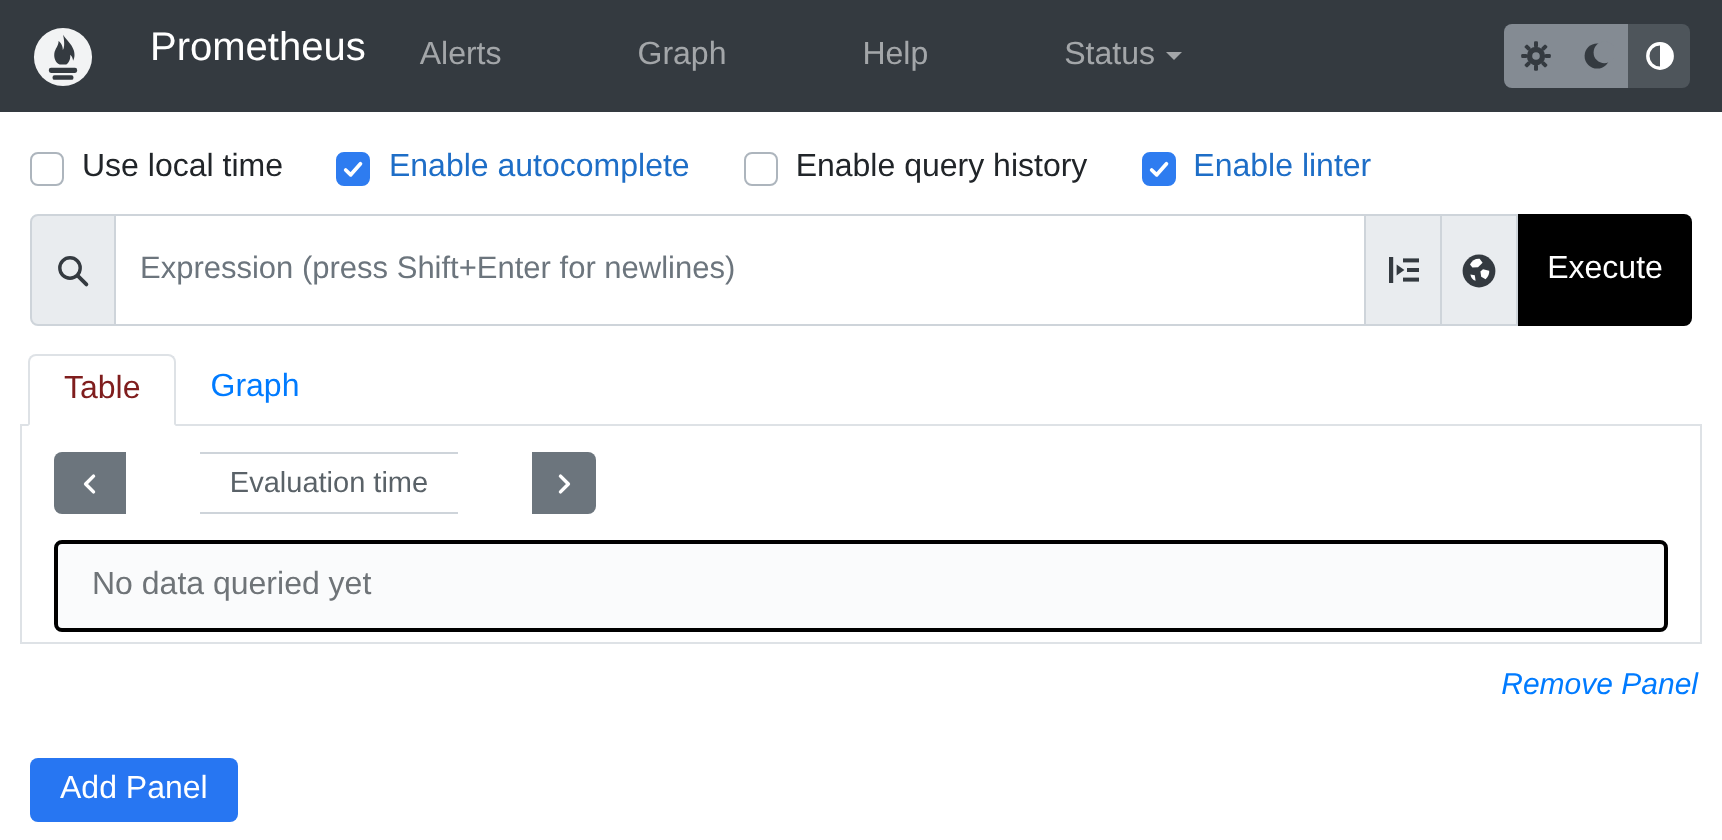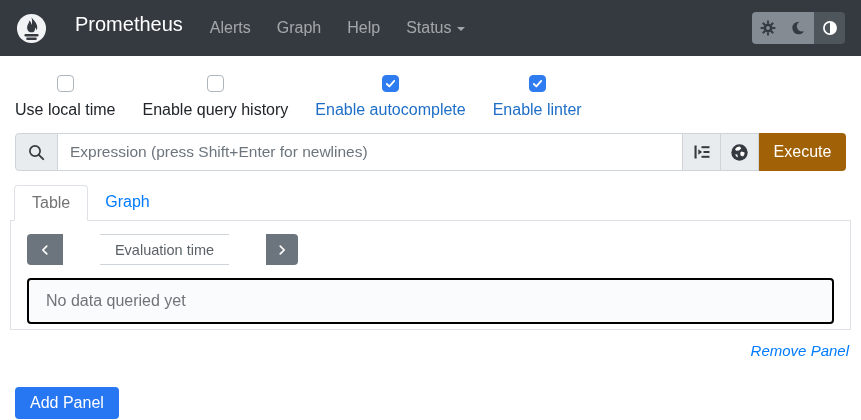--- a/index.html
+++ b/index.html
@@ -3,50 +3,50 @@
 <meta charset="utf-8">
 <style>
   * { box-sizing: border-box; margin: 0; padding: 0; }
   html, body { width: 861px; height: 420px; overflow: hidden; }
   body { font-family: "Liberation Sans", "DejaVu Sans", sans-serif; background: #fff; color: #212529; }
 
   
   .navbar { height: 56px; background: #343a40; display: flex; align-items: center; padding: 0 16px; }
   .brand { display: flex; gap: 28px; color: #fff; font-size: 20px; cursor: pointer; }
   .brand-logo { width: 31px; height: 31px; display: block; }
-  .nav-links { display: flex; align-items: center; margin-left: 14px; }
+  .nav-links { display: flex; align-items: center; margin-left: 14px; gap: 42px; }
   .nav-link { color: rgba(255,255,255,0.55); font-size: 16px; padding: 8px 13px; cursor: pointer; text-decoration: none; }
   .caret-down { display: inline-block; width: 0; height: 0; border-left: 4px solid transparent; border-right: 4px solid transparent; border-top: 4.5px solid rgba(255,255,255,0.55); margin-left: 6px; vertical-align: 2px; }
   .theme-group { margin-left: auto; display: flex; }
   .theme-btn { width: 31px; height: 32px; border: none; background: #848b93; display: flex; align-items: center; justify-content: center; cursor: pointer; padding: 0; }
   .theme-btn:first-child { border-radius: 4px 0 0 4px; }
   .theme-btn:last-child { border-radius: 0 4px 4px 0; }
   .theme-btn.active { background: #4e555b; }
 
   
   .options { display: flex; align-items: center; padding: 19px 15px 0; gap: 27px; }
-  .opt { display: flex; align-items: center; gap: 9px; font-size: 16px; cursor: pointer; white-space: nowrap; flex-direction: column; }
+  .opt { display: flex; align-items: center; gap: 9px; font-size: 16px; cursor: pointer; white-space: nowrap; }
   .cb { width: 17px; height: 17px; border: 1px solid #adb5bd; border-radius: 4px; background: #fff; flex: 0 0 auto; display: flex; align-items: center; justify-content: center; }
   .cb.checked { background: #2e7cf0; border-color: #2e7cf0; }
   .opt.on .opt-label { color: #1e6ec7; }
 
   
-  .query-row { display: flex; margin: 14px 15px 0; height: 38px; }
+  .query-row { display: flex; margin: 14px 15px 0; height: 56px; }
   .addon { background: #e9ecef; border: 1px solid #ced4da; display: flex; align-items: center; justify-content: center; }
   .addon-search { width: 43px; border-radius: 4px 0 0 4px; }
   .expr-input { flex: 1; min-width: 0; border: 1px solid #ced4da; border-left: none; padding: 6px 12px; font-size: 15.5px; font-family: inherit; color: #212529; outline: none; border-radius: 0; }
   .expr-input::placeholder { color: #6c757d; opacity: 1; }
   .addon-btn { width: 38px; border-left: none; cursor: pointer; padding: 0; }
-  .execute-btn { width: 87px; border: none; background: #a16207; color: #fff; font-size: 16px; font-family: inherit; border-radius: 0 4px 4px 0; cursor: pointer; }
+  .execute-btn { width: 87px; border: none; background: #000000; color: #fff; font-size: 16px; font-family: inherit; border-radius: 0 4px 4px 0; cursor: pointer; }
 
   
   .panel { margin: 14px 10px 0; }
   .tabs { display: flex; border-bottom: 1px solid #dee2e6; padding: 0 4px; }
   .tab { font-size: 16px; padding: 8px 17px; cursor: pointer; margin-bottom: -1px; }
-  .tab.active { color: #737373; background: #fff; border: 1px solid #dee2e6; border-bottom-color: #fff; border-radius: 4px 4px 0 0; }
+  .tab.active { color: #7f1d1d; background: #fff; border: 1px solid #dee2e6; border-bottom-color: #fff; border-radius: 4px 4px 0 0; }
   .tab.inactive { color: #007bff; }
   .tab-content { border: 1px solid #dee2e6; border-top: none; padding: 13px 16px 5px; }
 
   
   .time-group { display: flex; height: 31px; width: 271px; gap: 37px; }
   .step-btn { width: 36px; border: none; background: #6c757d; display: flex; align-items: center; justify-content: center; cursor: pointer; padding: 0; }
   .step-btn.prev { border-radius: 4px 0 0 4px; }
   .step-btn.next { border-radius: 0 4px 4px 0; width: 32px; }
   .time-input { flex: 1; min-width: 0; border: 1px solid #ced4da; border-left: none; border-right: none; text-align: center; font-size: 14.5px; font-family: inherit; color: #495057; outline: none; }
   .time-input::placeholder { color: #5a6268; opacity: 1; }
@@ -109,31 +109,31 @@
       </svg>
     </button>
   </div>
 </header>
 
 <div class="options">
   <label class="opt">
     <span class="cb"></span>
     <span class="opt-label">Use local time</span>
   </label>
-  <label class="opt">
-    <span class="cb"></span>
-    <span class="opt-label">Enable query history</span>
-  </label>
   <label class="opt on">
     <span class="cb checked">
         <svg width="13" height="13" viewBox="0 0 16 16">
           <polyline points="3.5,8.6 6.6,11.6 12.6,4.8" fill="none" stroke="#fff" stroke-width="2.3" stroke-linecap="round" stroke-linejoin="round"></polyline>
         </svg>
       </span>
     <span class="opt-label">Enable autocomplete</span>
+  </label>
+  <label class="opt">
+    <span class="cb"></span>
+    <span class="opt-label">Enable query history</span>
   </label>
   <label class="opt on">
     <span class="cb checked">
         <svg width="13" height="13" viewBox="0 0 16 16">
           <polyline points="3.5,8.6 6.6,11.6 12.6,4.8" fill="none" stroke="#fff" stroke-width="2.3" stroke-linecap="round" stroke-linejoin="round"></polyline>
         </svg>
       </span>
     <span class="opt-label">Enable linter</span>
   </label>
 </div>

